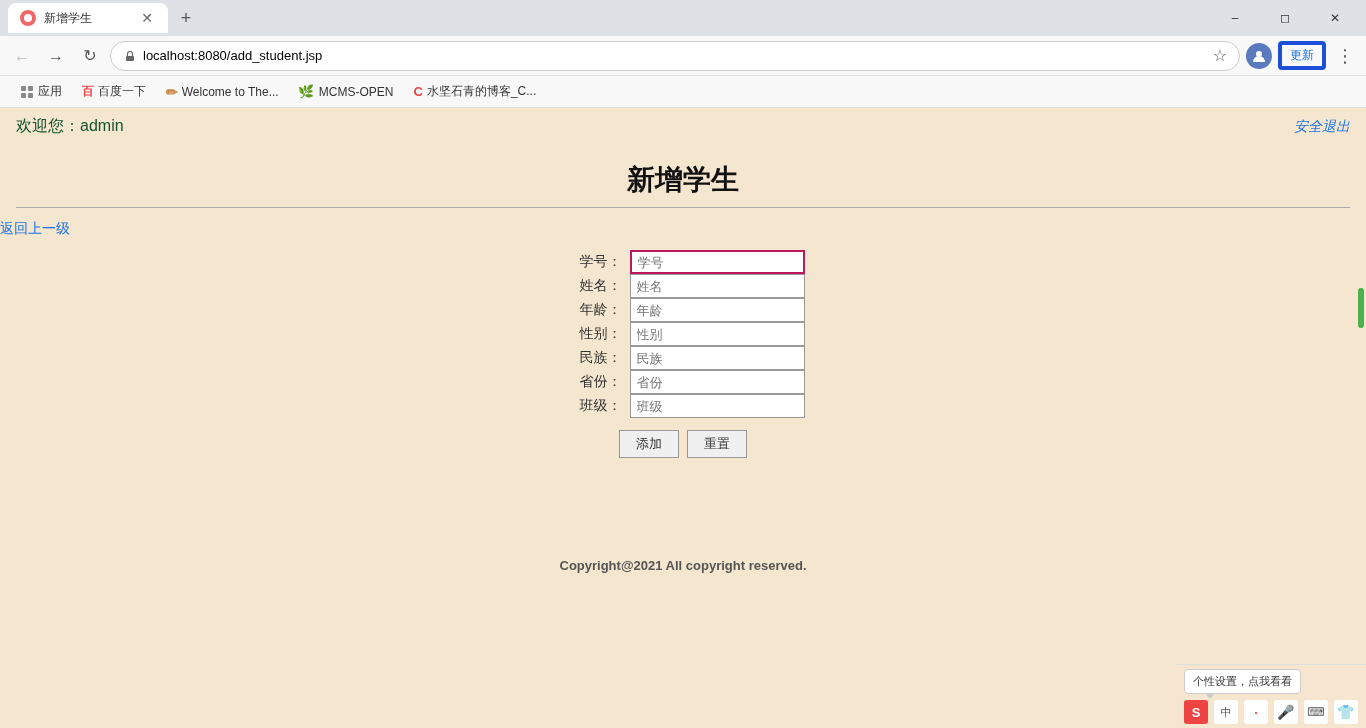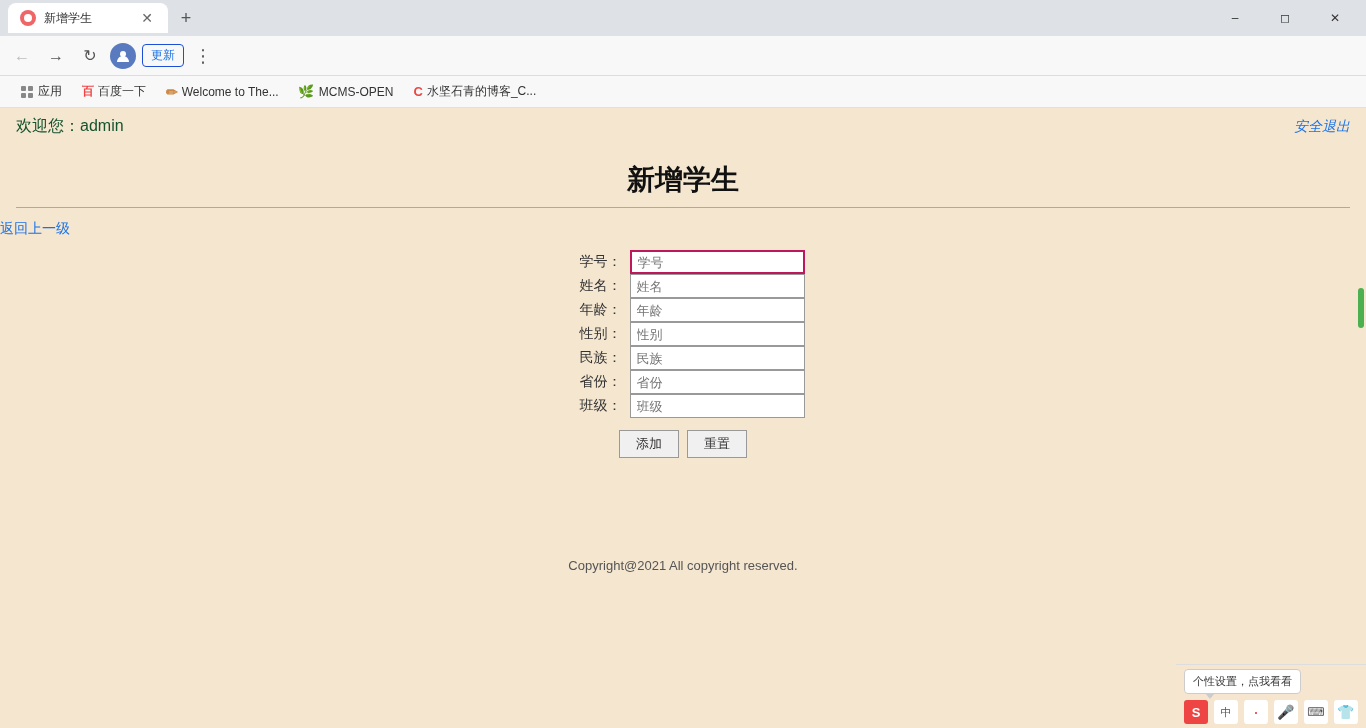--- a/index.html
+++ b/index.html
@@ -17,21 +17,21 @@
     .window-controls { display: flex; gap: 4px; }
     .win-btn { width: 46px; height: 36px; display: flex; align-items: center; justify-content: center; cursor: pointer; font-size: 12px; color: #333; }
 
     .browser-toolbar { background: #f8f8f8; display: flex; align-items: center; height: 40px; padding: 4px 8px; gap: 6px; border-bottom: 1px solid #ddd; }
     .nav-btn { width: 28px; height: 28px; display: flex; align-items: center; justify-content: center; border-radius: 50%; cursor: pointer; color: #555; font-size: 16px; }
     .nav-btn.disabled { color: #bbb; cursor: default; }
     .address-bar-container { flex: 1; display: flex; align-items: center; background: #fff; border: 1px solid #ccc; border-radius: 20px; height: 30px; padding: 0 12px; gap: 6px; }
     .address-bar { flex: 1; border: none; outline: none; font-size: 13px; background: transparent; }
     .toolbar-star { color: #555; font-size: 16px; }
     .toolbar-profile { width: 26px; height: 26px; border-radius: 50%; background: #5a7abf; display: flex; align-items: center; justify-content: center; color: #fff; font-size: 14px; }
-    .update-btn { background: transparent; border: 1px solid #1d4ed8; color: #1a73e8; border-radius: 4px; padding: 2px 8px; font-size: 12px; cursor: pointer; }
+    .update-btn { background: transparent; border: 4px solid #1d4ed8; color: #1a73e8; border-radius: 4px; padding: 2px 8px; font-size: 12px; cursor: pointer; }
     .menu-btn { color: #555; font-size: 18px; cursor: pointer; padding: 0 4px; }
 
     .bookmarks-bar { background: #f8f8f8; display: flex; align-items: center; height: 32px; padding: 0 12px; gap: 4px; border-bottom: 1px solid #e0e0e0; font-size: 12px; }
     .bookmark-item { display: flex; align-items: center; gap: 4px; padding: 3px 8px; border-radius: 4px; cursor: pointer; color: #333; white-space: nowrap; }
 
     
     .page-content { background: #f5e6d0; min-height: calc(728px - 108px); position: relative; }
     .page-header-bar { display: flex; justify-content: space-between; align-items: center; padding: 8px 16px; }
     .welcome-text { font-size: 16px; color: #14532d; }
     .logout-link { color: #1a73e8; text-decoration: none; font-size: 14px; cursor: pointer; font-style: italic; }
@@ -84,20 +84,28 @@
       <div class="win-btn">–</div>
       <div class="win-btn">◻</div>
       <div class="win-btn close">✕</div>
     </div>
   </div>
 
   <div class="browser-toolbar">
     <div class="nav-btn disabled">←</div>
     <div class="nav-btn">→</div>
     <div class="nav-btn">↻</div>
+    <div class="address-bar-container">
+      <svg width="14" height="14" viewBox="0 0 14 14" fill="#666">
+        <rect x="3" y="7" width="8" height="5" rx="1"></rect>
+        <path d="M4.5 7V5a2.5 2.5 0 015 0v2" fill="none" stroke="#666" stroke-width="1.2"></path>
+      </svg>
+      <input class="address-bar" type="text" value="localhost:8080/add_student.jsp" style="">
+      <span class="toolbar-star">☆</span>
+    </div>
     <div class="toolbar-profile">
       <svg width="16" height="16" viewBox="0 0 16 16" fill="none">
           <circle cx="8" cy="6" r="3" fill="#fff"></circle>
           <path d="M2 14c0-3.3 2.7-6 6-6s6 2.7 6 6" fill="#fff"></path>
         </svg>
     </div>
     <button class="update-btn">更新</button>
     <span class="menu-btn">⋮</span>
   </div>
 
@@ -183,21 +191,21 @@
     </div>
 
     <div class="btn-row">
       <button class="form-btn">添加</button>
       <button class="form-btn">重置</button>
     </div>
   </div>
 
   <div class="scroll-indicator" style="position:absolute;right:2px;top:200px;"></div>
 
-  <div class="page-footer" style="position:relative;margin-top:80px;">
+  <div class="page-footer" style="position:relative;margin-top:80px;font-weight:bold;">
     <span>Copyright@2021 All copyright reserved.</span>
   </div>
 </div>
 
 <div class="taskbar">
   <div style="display:flex;flex-direction:column;align-items:flex-start;">
     <div class="tooltip-bubble">
       <span>个性设置，点我看看</span>
     </div>
     <div class="taskbar-icons" style="margin-top:6px;">

